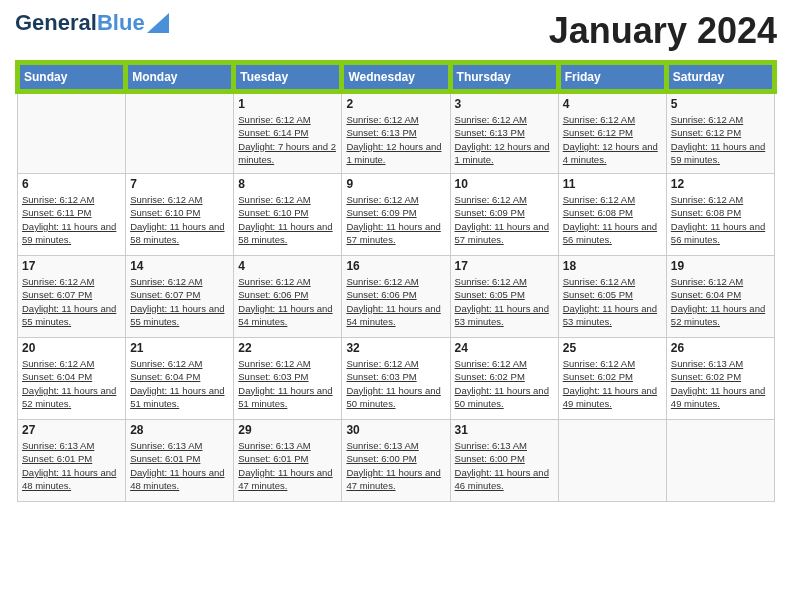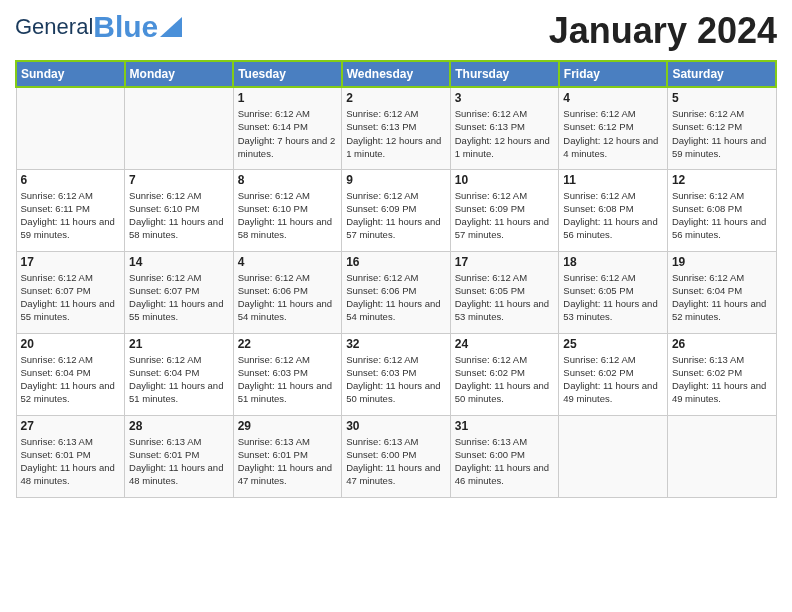--- a/index.html
+++ b/index.html
@@ -42,21 +42,21 @@
       border-collapse: collapse;
       table-layout: fixed;
     }
     thead tr th {
       background-color: #4a7fc1;
       color: #fff;
       font-size: 12px;
       font-weight: bold;
       padding: 5px 4px;
       text-align: left;
-      border: 2px solid #84cc16;
+      border: 5px solid #84cc16;
     }
     tbody tr td {
       vertical-align: top;
       font-size: 9.5px;
       color: #333;
       padding: 3px 4px;
       border: 1px solid #ccc;
       height: 82px;
     }
     tbody tr:nth-child(odd) td {
@@ -67,31 +67,32 @@
     }
     .day-num {
       font-size: 12px;
       font-weight: bold;
       color: #222;
       display: block;
       margin-bottom: 2px;
     }
     .cell-info {
       line-height: 1.4;
+      text-decoration: underline;
     }
   </style>
 </head>
 <body>
 
 <div class="container">
   <div class="header">
     <div class="logo">
       <div style="display:flex;align-items:center;">
-        <span style="font-size:22px;font-weight:normal;color:#1a3a5c;">General</span>
-        <span style="font-size:30px;font-weight:bold;color:#4a90d9;margin-left:0;">Blue</span>
+        <span style="font-size:22px;font-weight:bold;color:#1a3a5c;">General</span>
+        <span style="font-size:22px;font-weight:bold;color:#4a90d9;margin-left:0;">Blue</span>
         <svg width="22" height="20" viewBox="0 0 22 20" style="margin-left:2px;">
           <polygon points="0,20 22,0 22,20" fill="#4a90d9"></polygon>
         </svg>
       </div>
     </div>
     <div class="title-block">
       <div class="month-title">January 2024</div>
     </div>
   </div>
 

